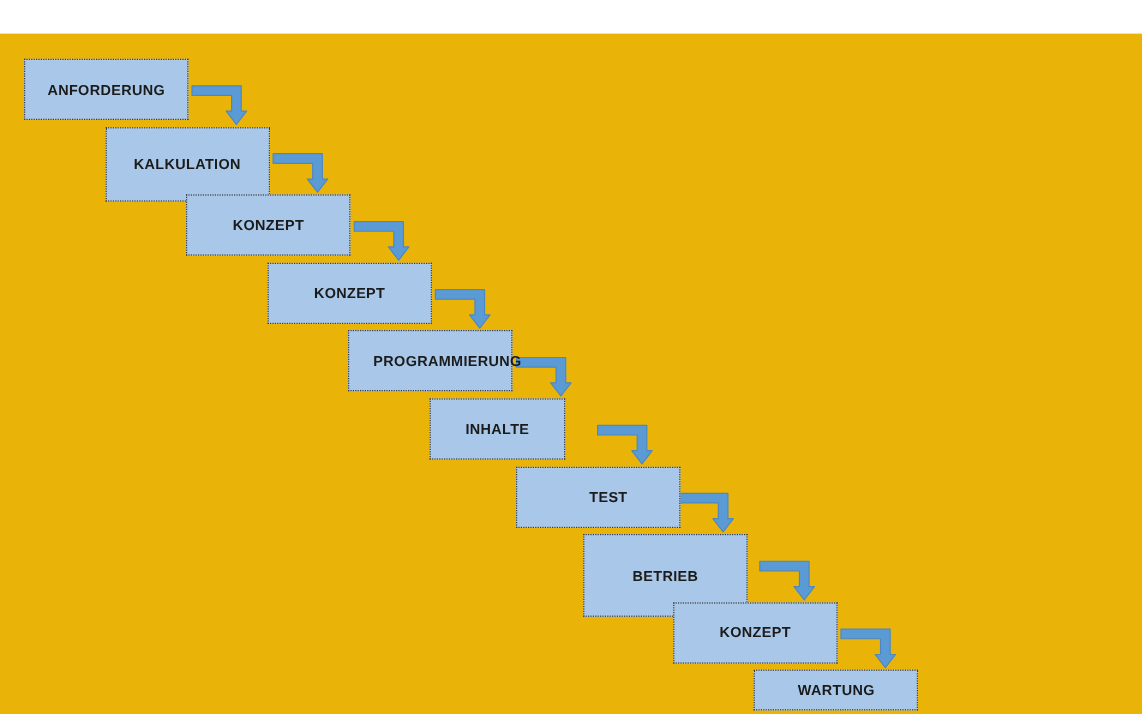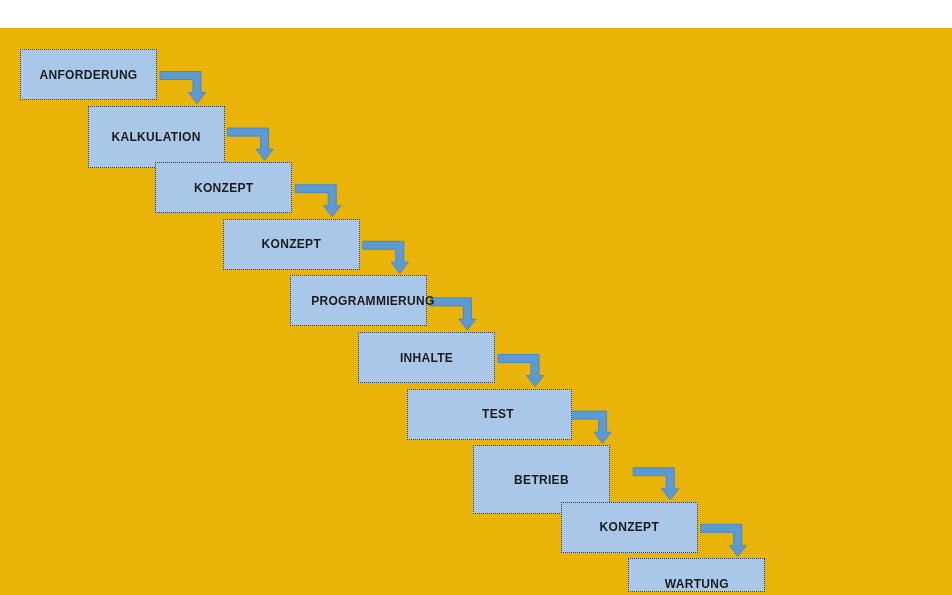--- a/index.html
+++ b/index.html
@@ -65,29 +65,29 @@
       </div>
       <div class="step-box" style="left: 155.2px; top: 134.2px; width: 137px; height: 51px; text-align: center;">
         <span class="step-label">KONZEPT</span>
       </div>
       <div class="step-box" style="left: 222.8px; top: 190.8px; width: 137px; height: 51px;">
         <span class="step-label">KONZEPT</span>
       </div>
       <div class="step-box" style="left: 290.4px; top: 247.4px; width: 137px; height: 51px; padding-left: 28px;">
         <span class="step-label">PROGRAMMIERUNG</span>
       </div>
-      <div class="step-box" style="left: 358px; top: 304px; width: 137px; height: 51px;">
+      <div class="step-box" style="left: 358px; top: 304px; width: 113px; height: 51px;">
         <span class="step-label">INHALTE</span>
       </div>
-      <div class="step-box" style="left: 407px; top: 360.6px; width: 165px; height: 51px; padding-left: 17px;">
+      <div class="step-box" style="left: 430px; top: 360.6px; width: 137px; height: 51px; padding-left: 17px;">
         <span class="step-label">TEST</span>
       </div>
-      <div class="step-box" style="left: 473px; top: 417.2px; width: 137px; height: 69px;">
+      <div class="step-box" style="left: 486px; top: 417.2px; width: 137px; height: 69px;">
         <span class="step-label">BETRIEB</span>
       </div>
       <div class="step-box" style="left: 560.8px; top: 473.8px; width: 137px; height: 51px;">
         <span class="step-label">KONZEPT</span>
       </div>
-      <div class="step-box" style="left: 628.4px; top: 530.4px; width: 137px; height: 34px; align-items: flex-end;">
+      <div class="step-box" style="left: 628.4px; top: 530.4px; width: 137px; height: 34px;">
         <span class="step-label">WARTUNG</span>
       </div>
     </div>
 </div>
 
 </body></html>

